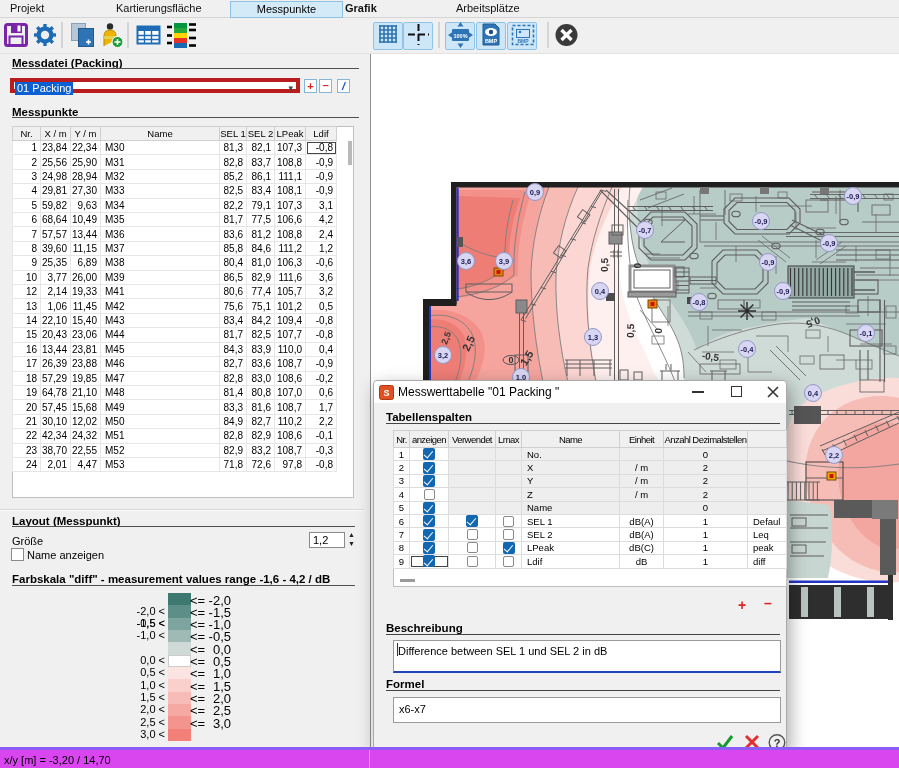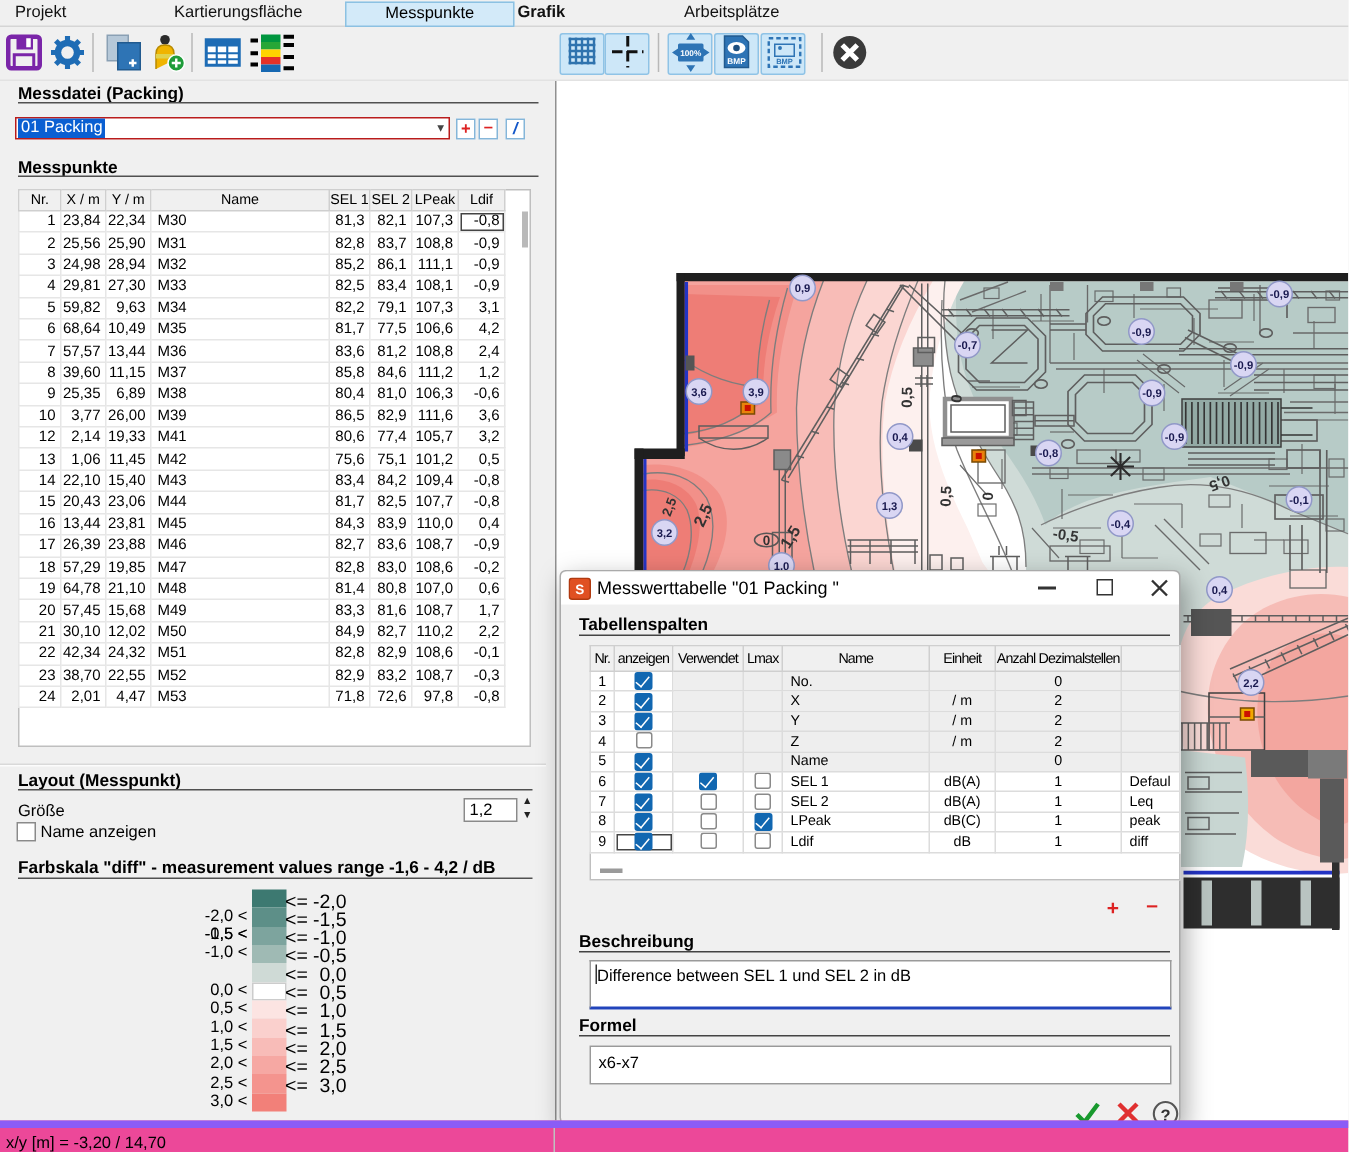--- a/index.html
+++ b/index.html
@@ -14,21 +14,21 @@
 #lpanel { left:0; top:54px; width:370px; height:693px; background:#f0f0f0; }
 .seclab { position:absolute; font-weight:bold; font-size:11.5px; color:#000; white-space:nowrap; }
 .secline { position:absolute; height:1px; background:#505050; }
 #mtable { position:absolute; left:12px; top:72px; width:324px; border-collapse:collapse; table-layout:fixed; background:#fff; }
 #mtable td, #mtable th { border:1px solid #e6e6e6; font-weight:normal; font-size:10px; padding:0 3px 0 0; height:14.42px; white-space:nowrap; overflow:hidden; text-align:right; }
 #mtable th { background:#f0f0f0; border:1px solid #cfcfcf; text-align:center; height:14px; padding:0; font-size:9.5px; }
 #mtable td.nm { text-align:left; padding-left:4px; }
 .csq { position:absolute; left:168px; width:23px; height:12.33px; }
 .cll { position:absolute; width:52px; text-align:right; font-size:11px; }
 .clr { position:absolute; left:190px; font-size:13px; }
-#statusbar { left:0; top:747px; width:899px; height:21px; background:#ec4899; border-top:5px solid #8b5cf6; z-index:60; }
+#statusbar { left:0; top:747px; width:899px; height:21px; background:#d946ef; border-top:3px solid #8b5cf6; z-index:60; }
 #dialog { left:373px; top:380px; width:414px; height:372px; background:#f0f0f0; border:1px solid #aaa; border-radius:4px 4px 7px 7px; box-shadow:3px 6px 18px rgba(0,0,0,0.35); z-index:50; }
 #dtable { position:absolute; left:19px; top:49px; width:394px; border-collapse:collapse; background:#fff; table-layout:fixed; }
 #dtable td, #dtable th { border:1px solid #dcdcdc; font-weight:normal; font-size:9.5px; height:13.4px; padding:0; text-align:center; white-space:nowrap; overflow:hidden; }
 #dtable th { background:#f0f0f0; border:1px solid #cfcfcf; height:17px; letter-spacing:-0.55px; }
 #dtable td.gr { background:#eeeeee; }
 #dtable td.lf { text-align:left; padding-left:5px; }
 .cbu { display:inline-block; width:11px; height:11px; border:1px solid #8a8a8a; border-radius:2px; background:#fff; vertical-align:-2px; }
 .cbc { display:inline-block; width:12px; height:12px; border-radius:2px; background:#1167b1; vertical-align:-3px; position:relative; }
 .cbc:after { content:""; position:absolute; left:3.4px; top:1.2px; width:4.2px; height:7.6px; border:solid #fff; border-width:0 1.8px 1.8px 0; transform:rotate(40deg); }
 .dlab { position:absolute; left:19px; font-weight:bold; font-size:11.5px; }
@@ -136,21 +136,21 @@
  <line x1="439" y1="4" x2="439" y2="30" stroke="#b8b8b8"></line>
  <line x1="548" y1="4" x2="548" y2="30" stroke="#b8b8b8"></line>
 
  <circle cx="566.5" cy="17" r="11" fill="#3a3a3a"></circle>
  <path d="M561.5 12 l10 10 M571.5 12 l-10 10" stroke="#fff" stroke-width="3.4"></path>
 </svg>
 </div>
 <div id="lpanel" class="abs">
   <div class="seclab" style="left:12px;top:3px;">Messdatei (Packing)</div>
   <div class="secline" style="left:12px;top:14px;width:347px;"></div>
-  <div class="abs" style="left:10px;top:24px;width:290px;height:15px;background:#fff;border:1px solid #b91c1c;">
+  <div class="abs" style="left:10px;top:24px;width:290px;height:15px;background:#fff;border:4px solid #b91c1c;">
     <span style="position:absolute;left:1px;top:0px;background:#0a5fd2;color:#fff;padding:0 2px;height:13px;line-height:13px;">01 Packing</span>
     <span style="position:absolute;right:3px;top:1px;color:#444;font-size:9px;">▾</span>
   </div>
   <div class="abs" style="left:304px;top:25px;width:13px;height:14px;background:#fff;border:1px solid #85b6d9;color:#d22;text-align:center;line-height:12px;font-weight:bold;">+</div>
   <div class="abs" style="left:319px;top:25px;width:13px;height:14px;background:#fff;border:1px solid #85b6d9;color:#d22;text-align:center;line-height:11px;font-weight:bold;">–</div>
   <div class="abs" style="left:337px;top:25px;width:13px;height:14px;background:#fff;border:1px solid #85b6d9;color:#1256c8;text-align:center;line-height:12px;font-weight:bold;font-style:italic;">/</div>
   <div class="seclab" style="left:12px;top:52px;">Messpunkte</div>
   <div class="secline" style="left:12px;top:63px;width:347px;"></div>
   <div class="abs" style="left:12px;top:72px;width:342px;height:372px;background:#fff;border:1px solid #bfbfbf;"></div>
   <table id="mtable">

